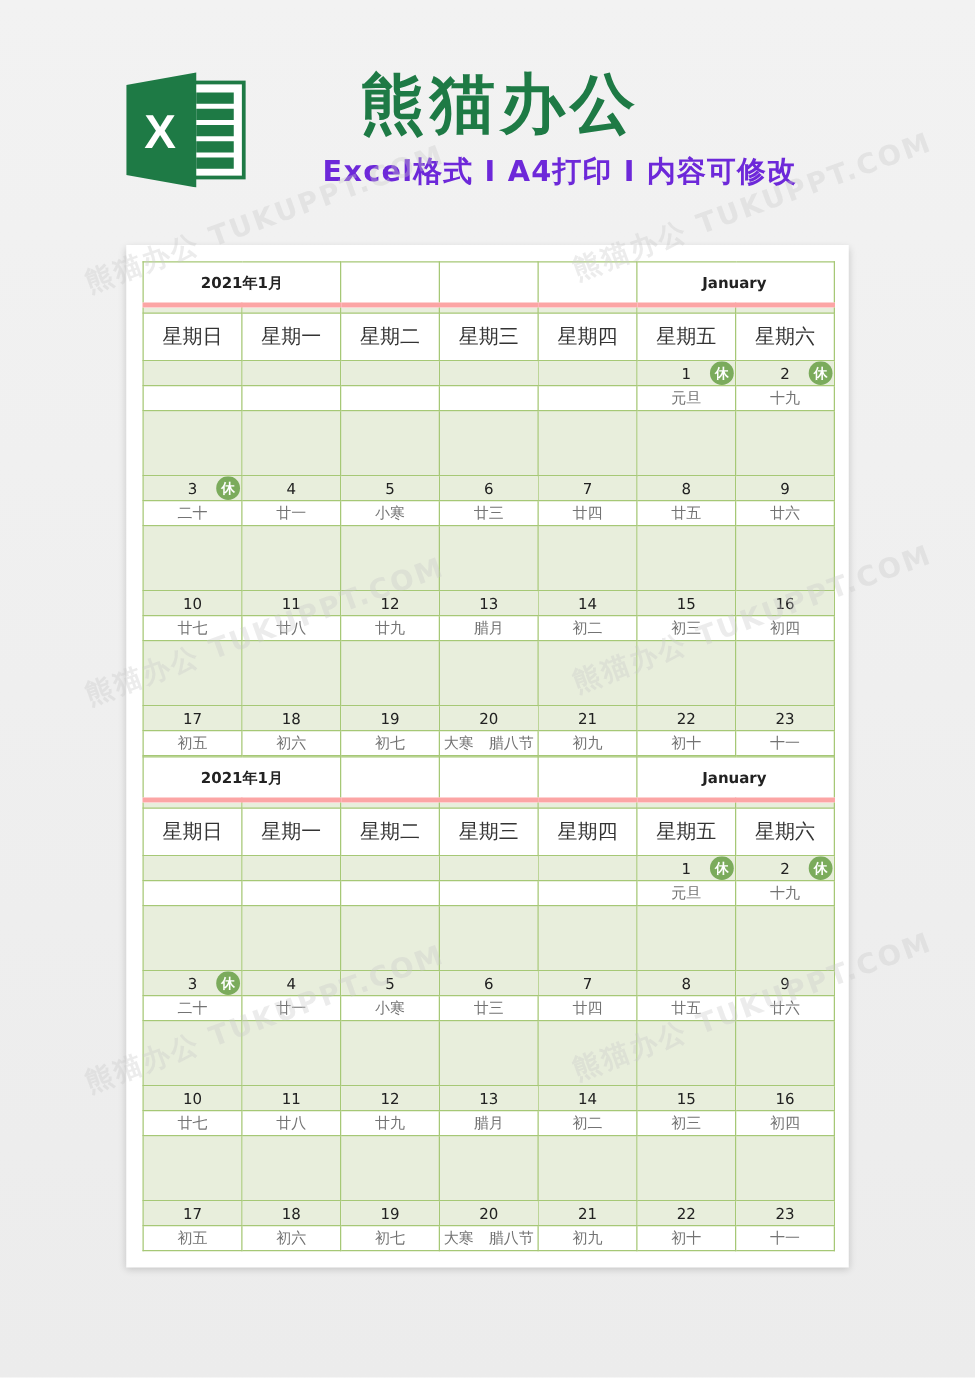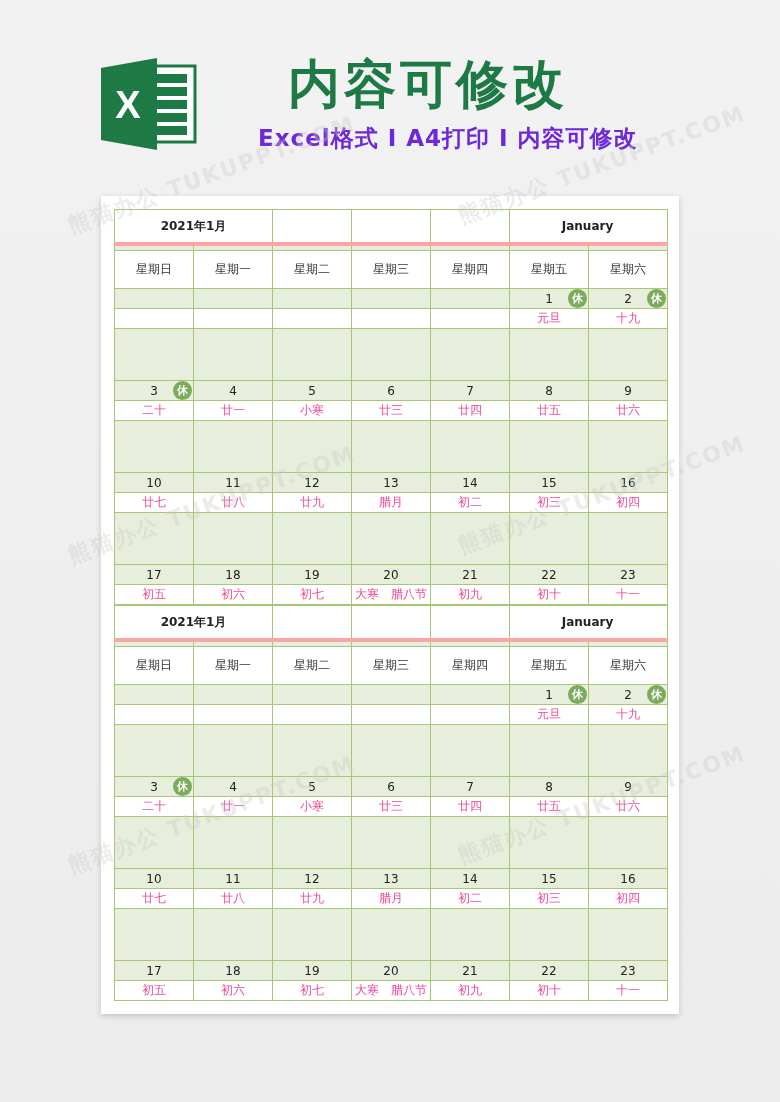--- a/index.html
+++ b/index.html
@@ -24,23 +24,23 @@
   .cal { position:absolute; left:13px; width:553px; }
   .cal table { border-collapse:collapse; width:553px; table-layout:fixed; }
   .cal td {
     border:1px solid #a6c876; padding:0; text-align:center; vertical-align:middle;
     font-size:12px; color:#222; overflow:hidden; white-space:nowrap;
   }
   .title-row td { height:32px; background:#fff; border-bottom:4px solid #fca5a5; }
   .title-left { font-size:19px; font-weight:bold; color:#111; text-align:center; }
   .title-right { font-size:19px; font-weight:bold; color:#111; text-align:right; padding-right:2px !important; }
   .gap-row td { height:4px; background:#e8eedc; }
-  .head-row td { height:37px; background:#fff; font-size:12px; color:#333; }
+  .head-row td { height:37px; background:#fff; font-size:16px; color:#333; }
   .date-row td { height:19px; background:#e8eedc; font-size:12px; color:#222; position:relative; }
-  .lunar-row td { height:19px; background:#fff; font-size:12px; color:#ec4899;text-align:center; }
+  .lunar-row td { height:19px; background:#fff; font-size:12px; color:#737373;text-align:center; }
   .blank-row td { height:51px; background:#e8eedc; }
   .rest {
     position:absolute; right:1px; top:0px; width:19px; height:19px; border-radius:50%;
     background:#7bab5c; color:#fff; font-size:11px; font-weight:bold; line-height:19px; text-align:center;
   }
   .watermark {
     position:absolute; color:rgba(200,200,200,0.35); font-size:22px; font-weight:bold;
     transform:rotate(-20deg); white-space:nowrap; pointer-events:none; letter-spacing:2px;
   }
 </style>
@@ -53,21 +53,21 @@
     <rect x="56" y="18" width="30" height="9"></rect>
     <rect x="56" y="31" width="30" height="9"></rect>
     <rect x="56" y="44" width="30" height="9"></rect>
     <rect x="56" y="57" width="30" height="9"></rect>
     <rect x="56" y="70" width="30" height="9"></rect>
   </g>
   <polygon points="0,12 56,2 56,94 0,84" fill="#1e7a45"></polygon>
   <text x="27" y="62" text-anchor="middle" font-family="Liberation Sans, sans-serif" font-weight="bold" font-size="38" fill="#ffffff">X</text>
 </svg>
 
-<div class="main-title">内容可修改</div>
+<div class="main-title">熊猫办公</div>
 <div class="subtitle">Excel格式 I A4打印 I 内容可修改</div>
 
 <div class="paper">
   <div class="cal" id="cal0" style="top:13px;">
       <table>
         <colgroup>
           <col style="width:79px">
           <col style="width:79px">
           <col style="width:79px">
           <col style="width:79px">

